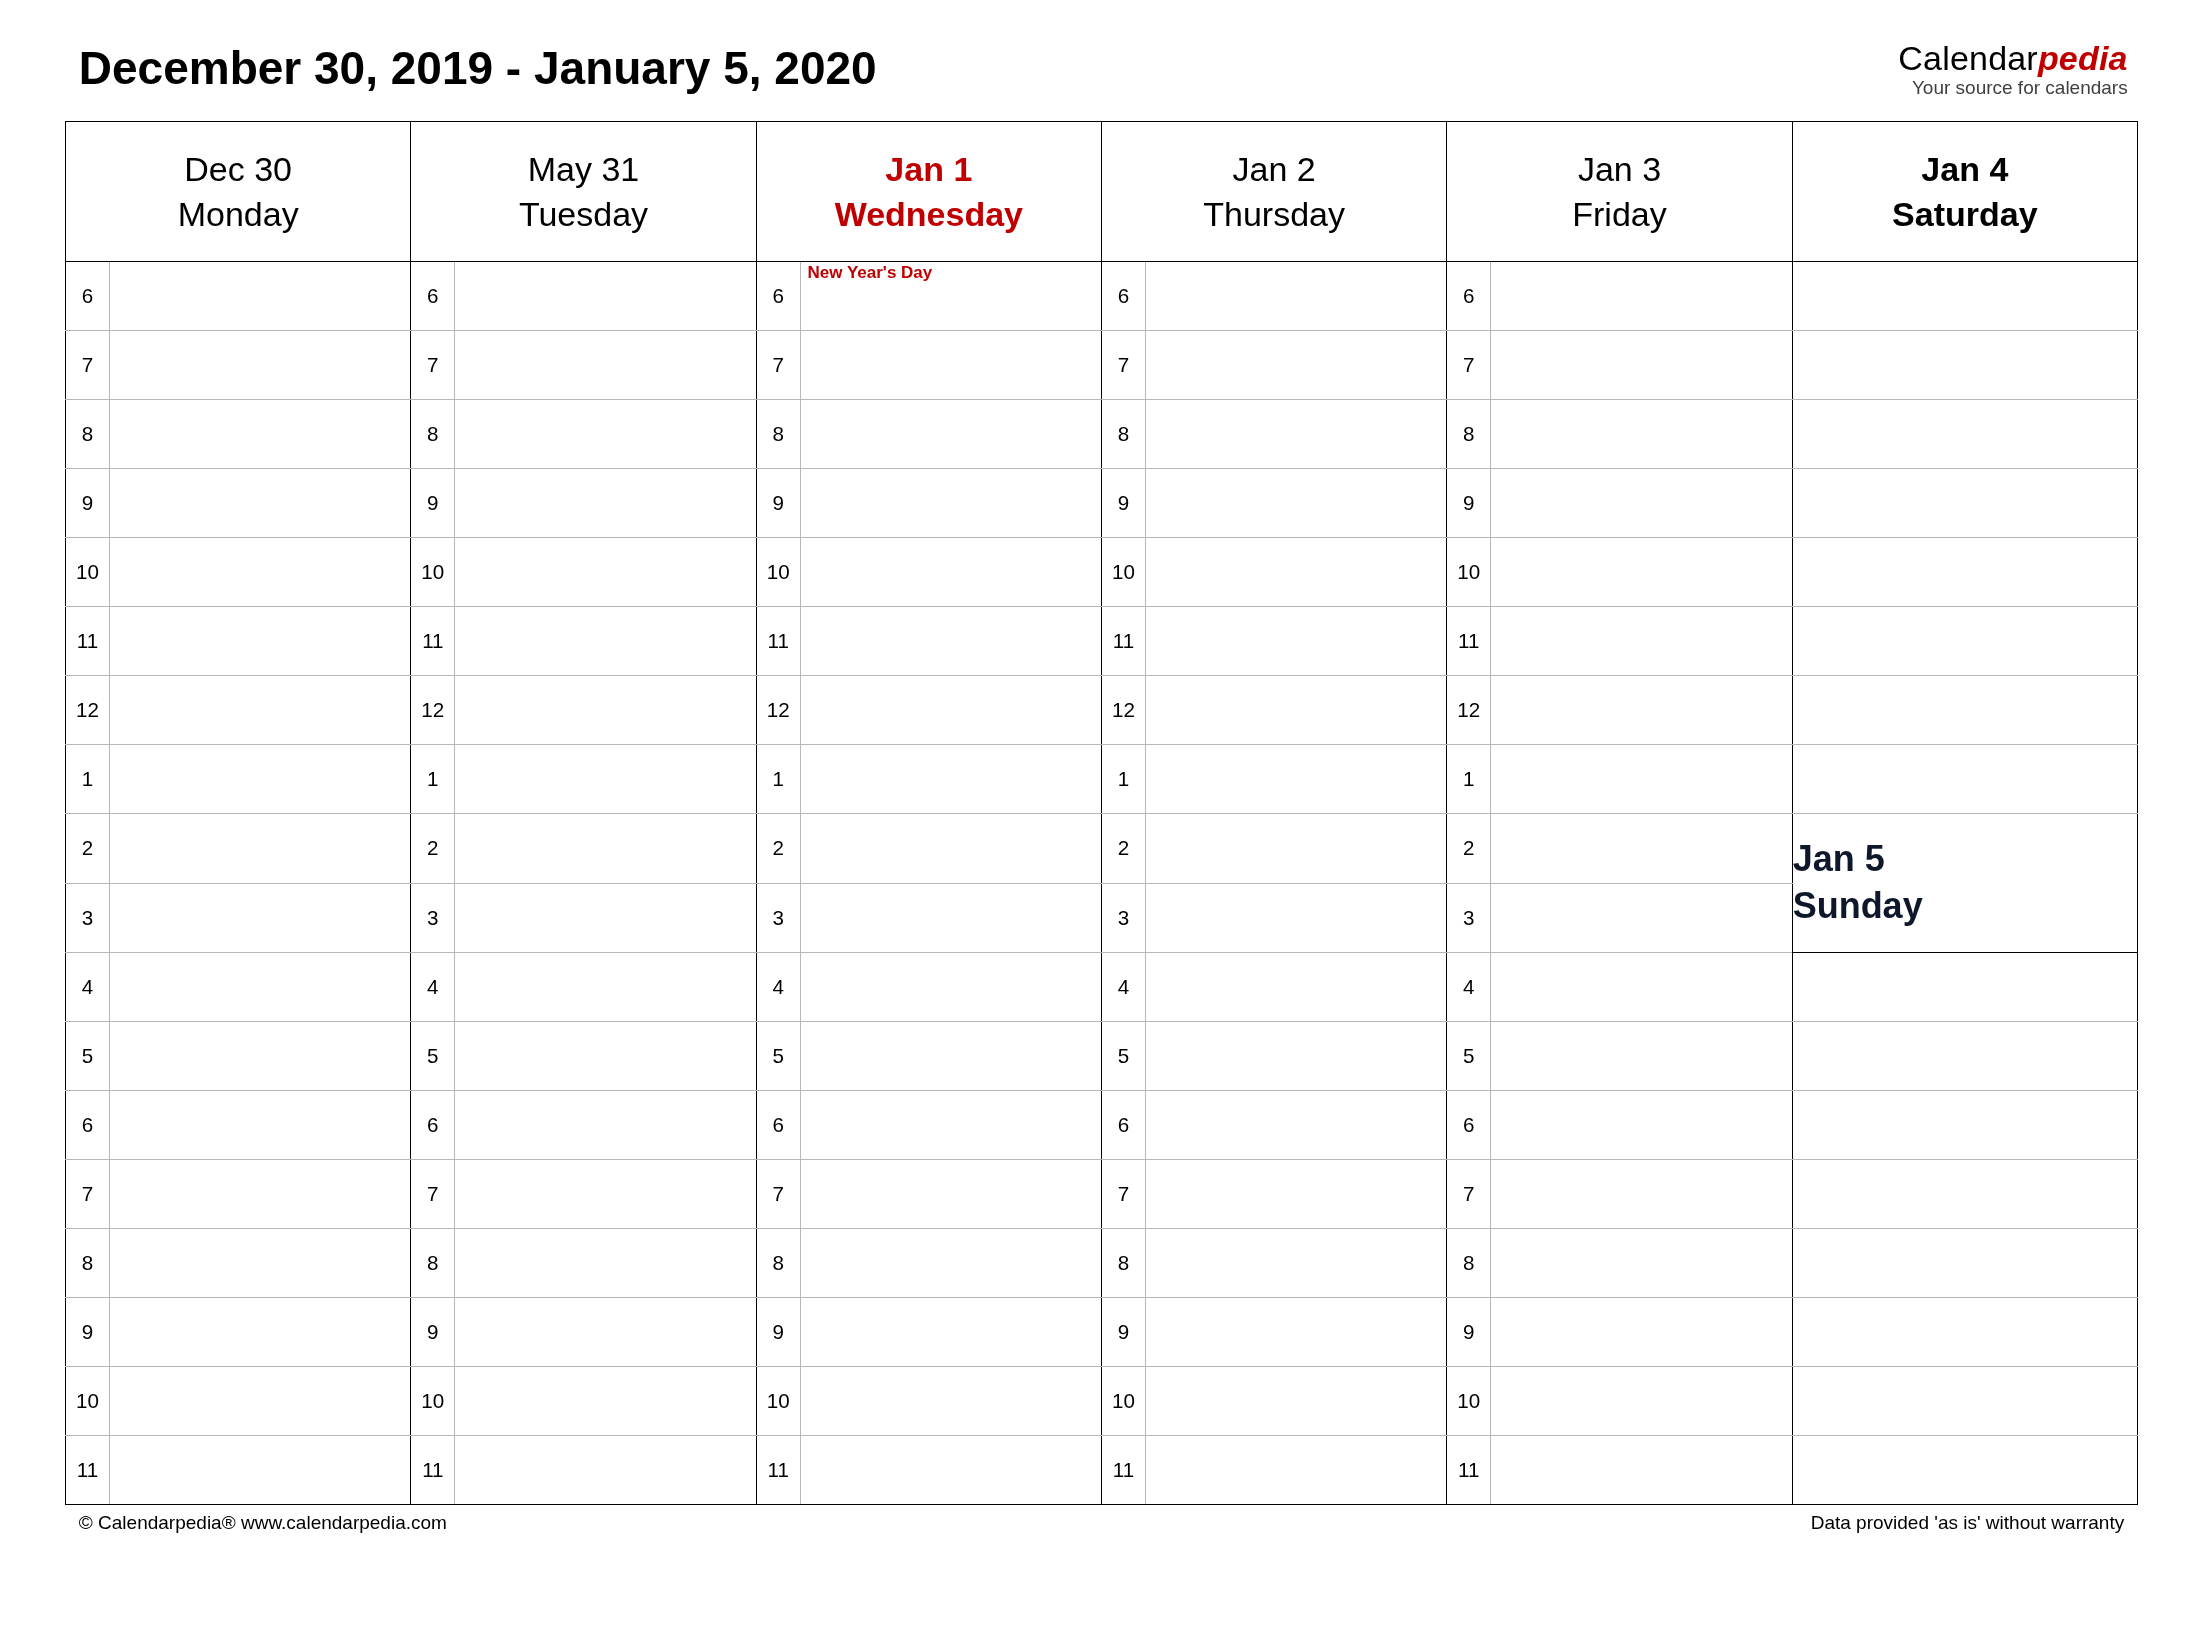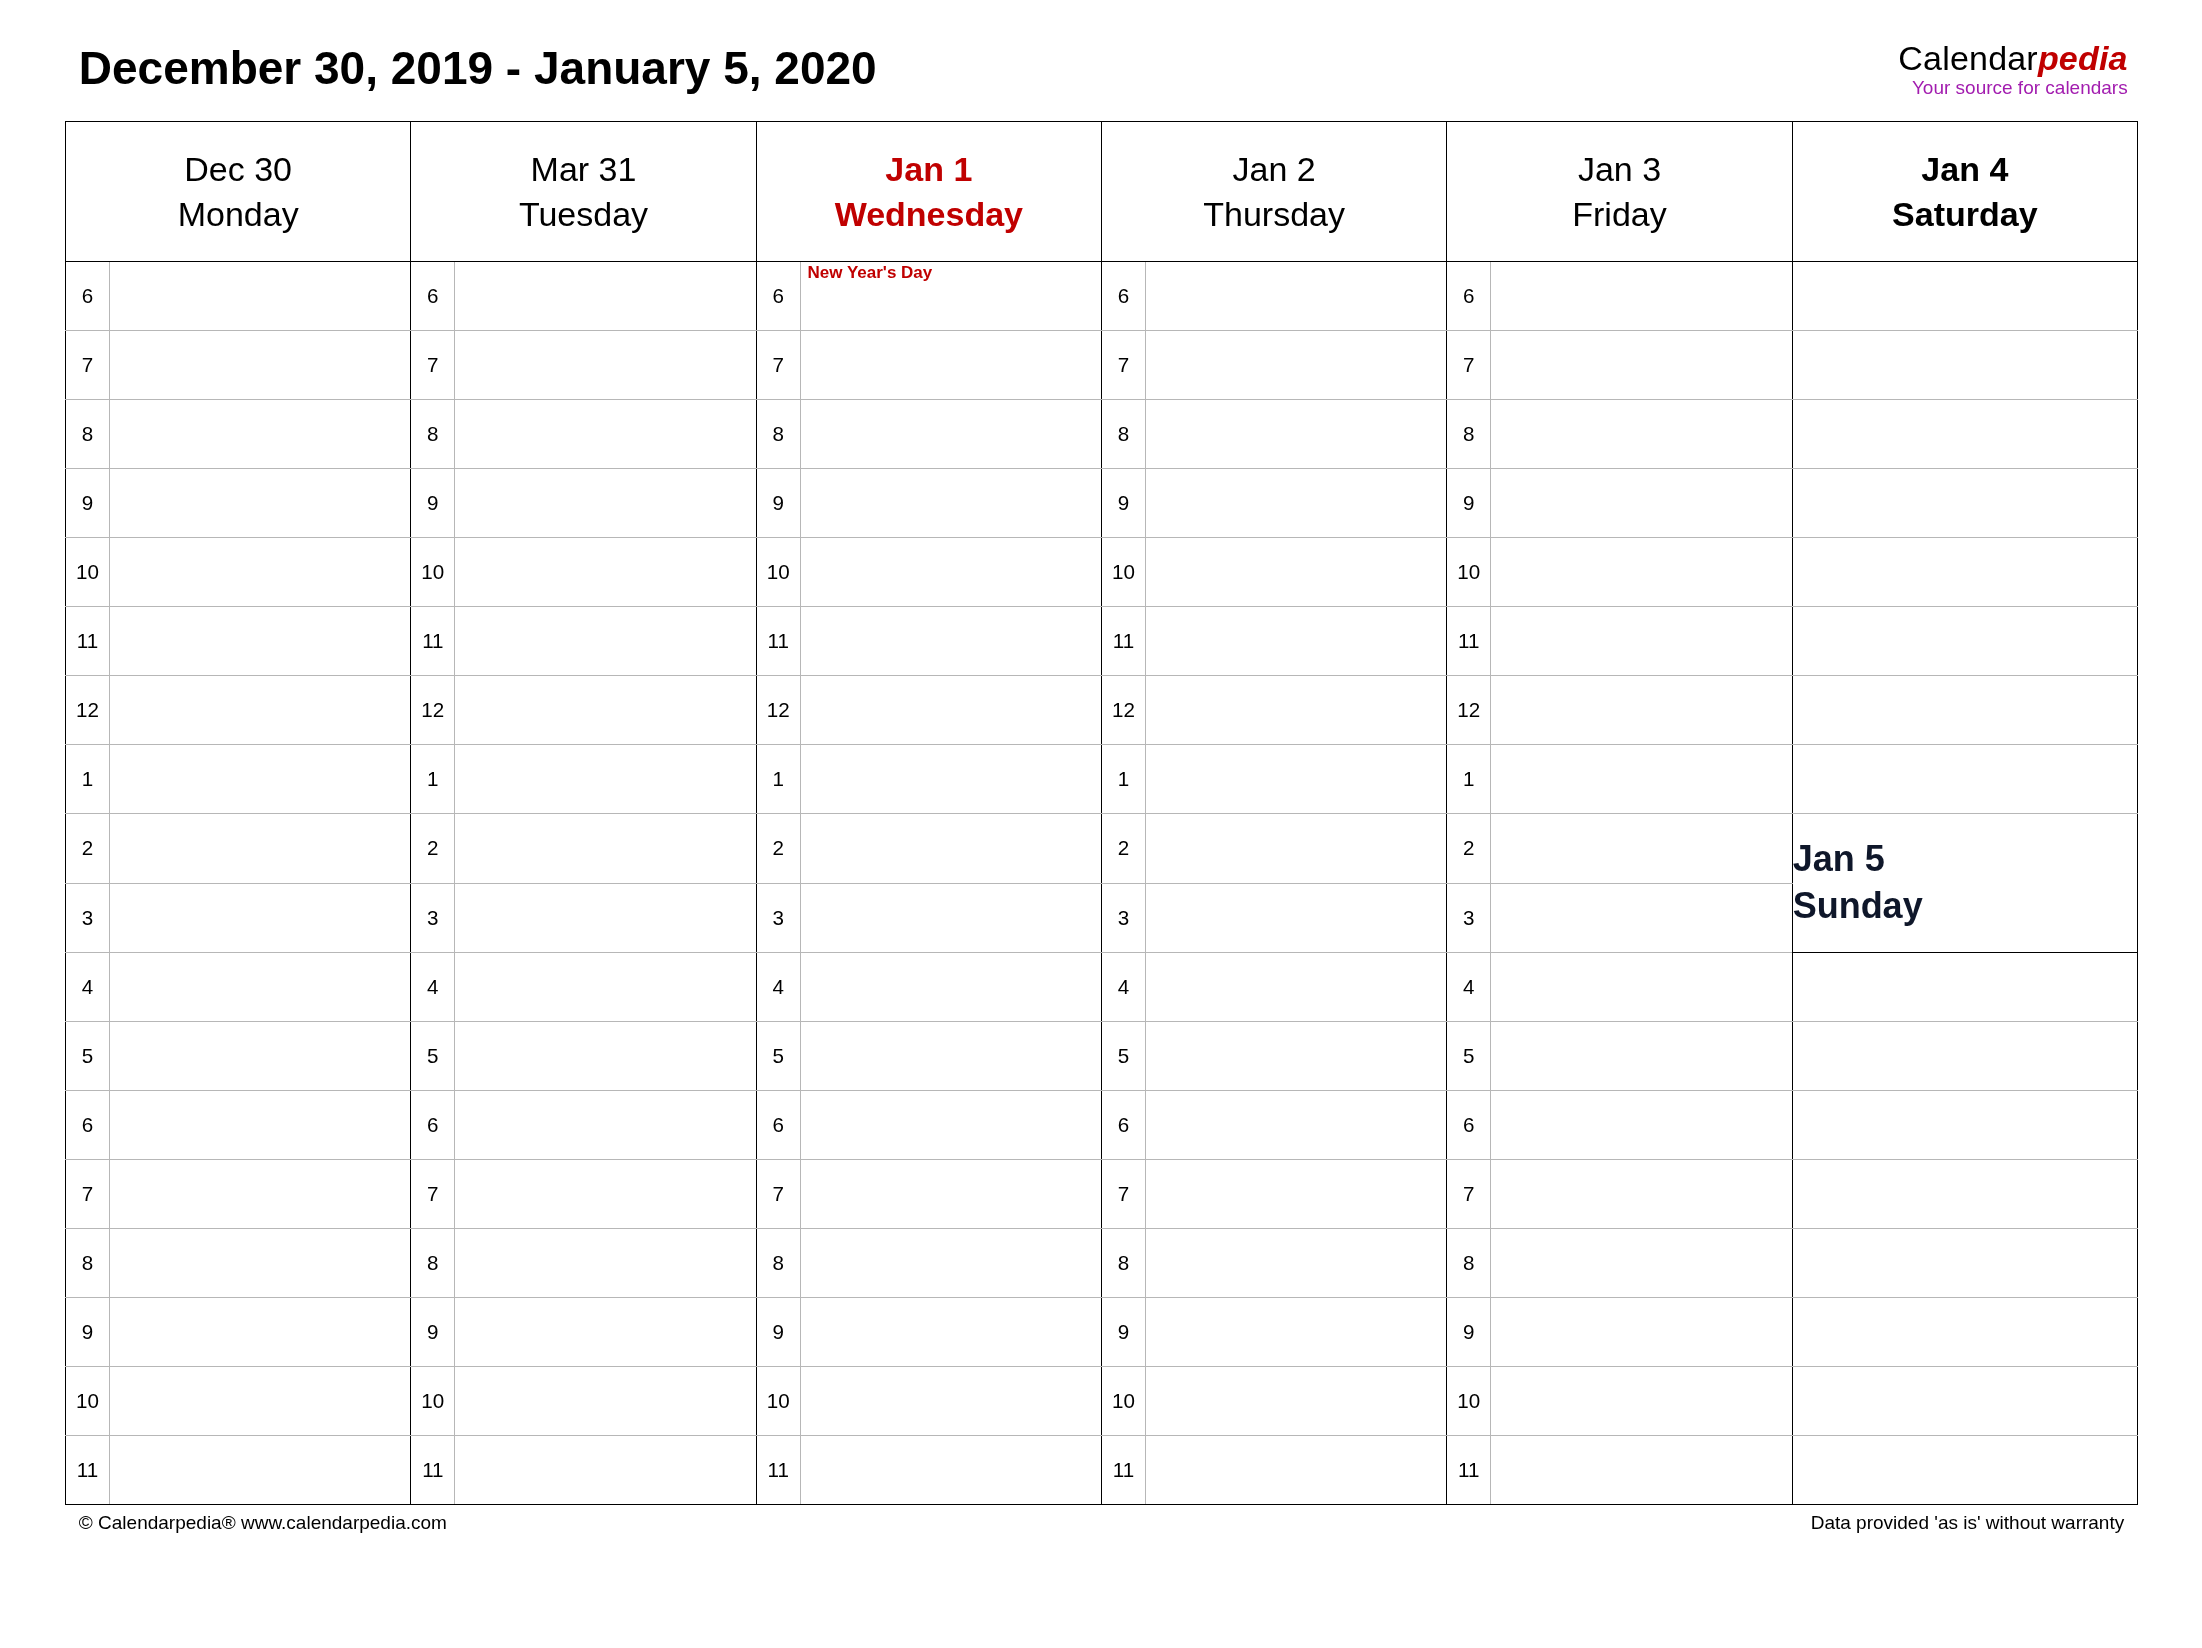--- a/index.html
+++ b/index.html
@@ -41,21 +41,21 @@
     letter-spacing: 0.2px;
     margin-left: 36px;
   }
   .brand-name .accent {
     color: #c00000;
     font-weight: bold;
     font-style: italic;
   }
   .brand-tag {
     font-size: 19px;
-    color: #a21caf;
+    color: #404040;
     margin-top: -1.7px;
   }
 
   
   table.cal {
     border-collapse: collapse;
     width: 100%;
     table-layout: fixed;
   }
   table.cal th, table.cal td {
@@ -187,21 +187,21 @@
         <col style="width:16.67%">
         <col style="width:16.67%">
     </colgroup>
     <thead>
       <tr>
         <th class="day-head">
           <span>Dec 30</span><br>
           <span>Monday</span>
         </th>
         <th class="day-head">
-          <span>Mar 31</span><br>
+          <span>May 31</span><br>
           <span>Tuesday</span>
         </th>
         <th class="day-head holiday">
           <span>Jan 1</span><br>
           <span>Wednesday</span>
         </th>
         <th class="day-head">
           <span>Jan 2</span><br>
           <span>Thursday</span>
         </th>

